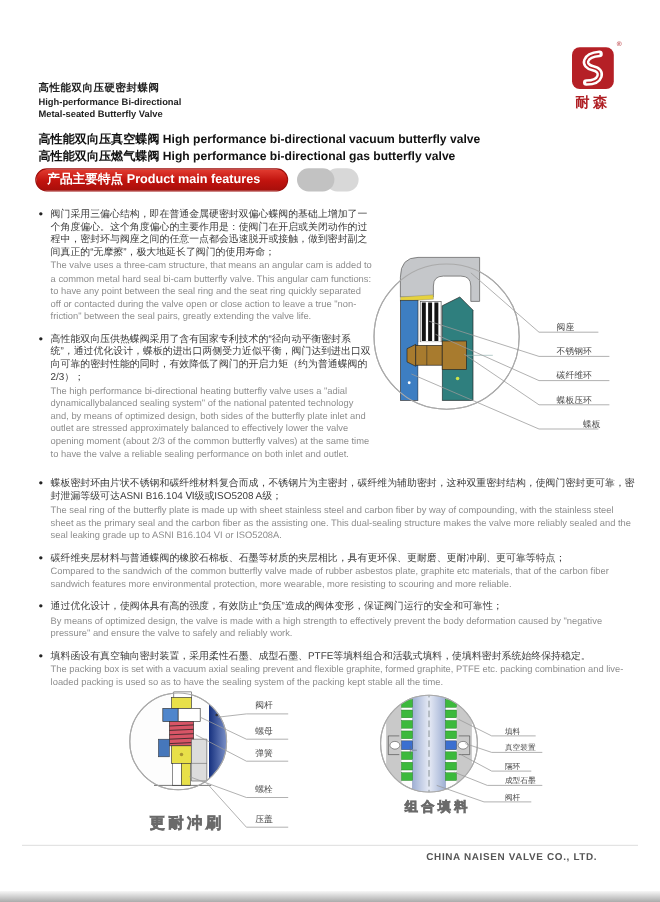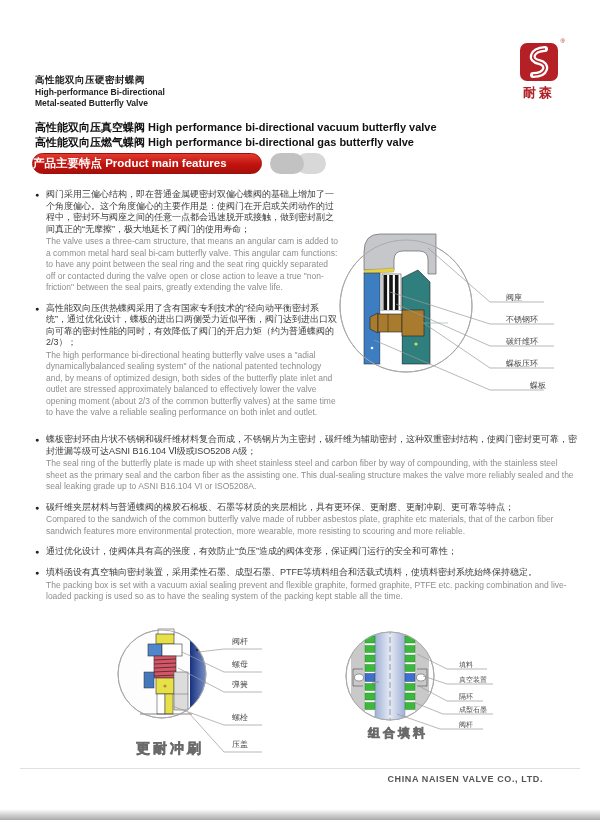--- a/index.html
+++ b/index.html
@@ -18,21 +18,21 @@
   
   .titles { position:absolute; left:35px; top:120px; }
   .title-line { font-size:11px; font-weight:bold; color:#111; line-height:15px; white-space:nowrap; }
   
   .banner-row { position:absolute; left:32px; top:153px; height:22px; width:300px; }
   .pill-gray1 { position:absolute; left:238px; top:0; width:34px; height:21px; border-radius:11px; background:#c2c2c2; }
   .pill-gray2 { position:absolute; left:264px; top:0; width:30px; height:21px; border-radius:11px; background:#d8d8d8; }
   .banner {
     position:absolute; left:0; top:0; width:230px; height:21px; border-radius:11px;
     background:linear-gradient(#e23b30,#c1130e 55%,#a80f0b); border:1.5px solid #9d0f0c;
-    color:#fff; font-size:11.5px; font-weight:bold; line-height:19px; 
+    color:#fff; font-size:11.5px; font-weight:bold; line-height:19px; padding-left:10px;
     box-sizing:border-box; white-space:nowrap;
   }
   
   .features { position:absolute; left:35px; }
   .f-narrow { top:189px; width:303px; }
   .f-wide   { top:434px; width:542px; }
   .feature { display:flex; margin-bottom:9px; }
   .dot { width:11px; font-size:7px; color:#222; line-height:12px; flex:0 0 11px; }
   .ftext { flex:1; }
   .zh { font-size:9px; color:#3c3c3c; line-height:11.5px; }
@@ -173,20 +173,21 @@
       <span class="dot">●</span>
       <div class="ftext">
         <div class="zh">碳纤维夹层材料与普通蝶阀的橡胶石棉板、石墨等材质的夹层相比，具有更环保、更耐磨、更耐冲刷、更可靠等特点；</div>
         <div class="en">Compared to the sandwich of the common butterfly valve made of rubber asbestos plate, graphite etc materials, that of the carbon fiber sandwich features more environmental protection, more wearable, more resisting to scouring and more reliable.</div>
       </div>
     </div>
     <div class="feature">
       <span class="dot">●</span>
       <div class="ftext">
         <div class="zh">通过优化设计，使阀体具有高的强度，有效防止“负压”造成的阀体变形，保证阀门运行的安全和可靠性；</div>
+        <div class="en">By means of optimized design, the valve is made with a high strength to effectively prevent the body deformation caused by "negative pressure" and ensure the valve to safely and reliably work.</div>
       </div>
     </div>
     <div class="feature">
       <span class="dot">●</span>
       <div class="ftext">
         <div class="zh">填料函设有真空轴向密封装置，采用柔性石墨、成型石墨、PTFE等填料组合和活载式填料，使填料密封系统始终保持稳定。</div>
         <div class="en">The packing box is set with a vacuum axial sealing prevent and flexible graphite, formed graphite, PTFE etc. packing combination and live-loaded packing is used so as to have the sealing system of the packing kept stable all the time.</div>
       </div>
     </div>
   </div>

